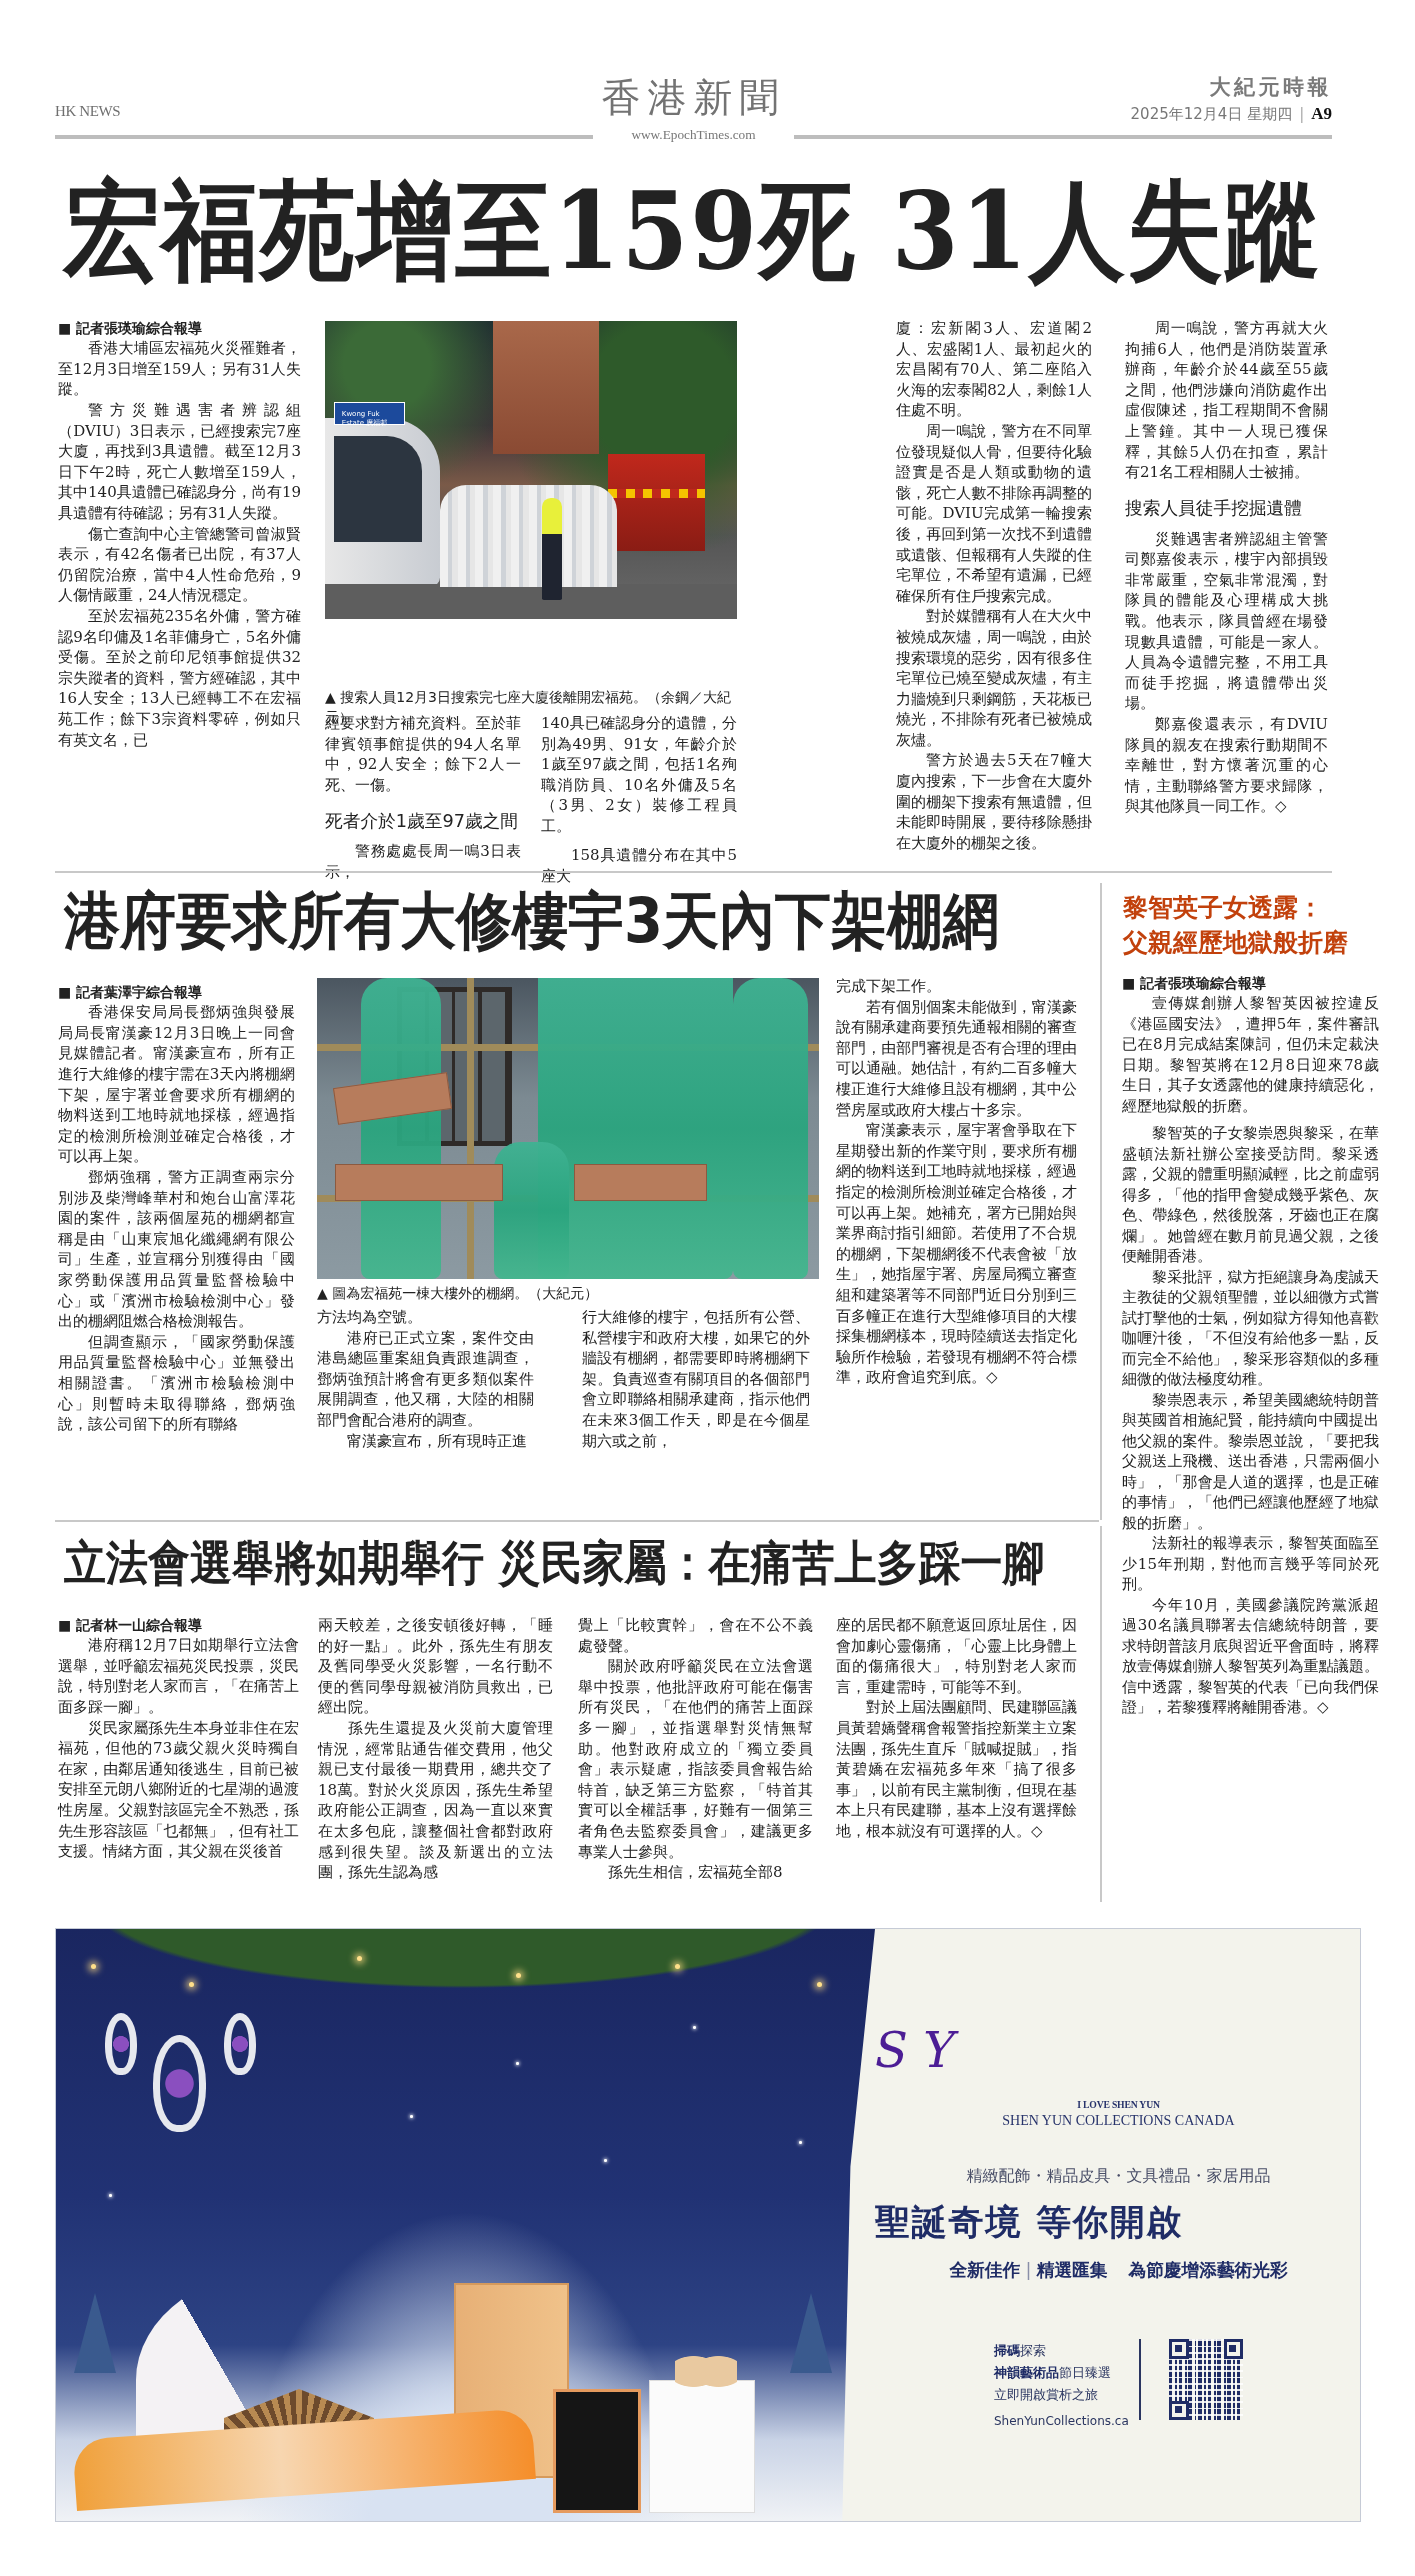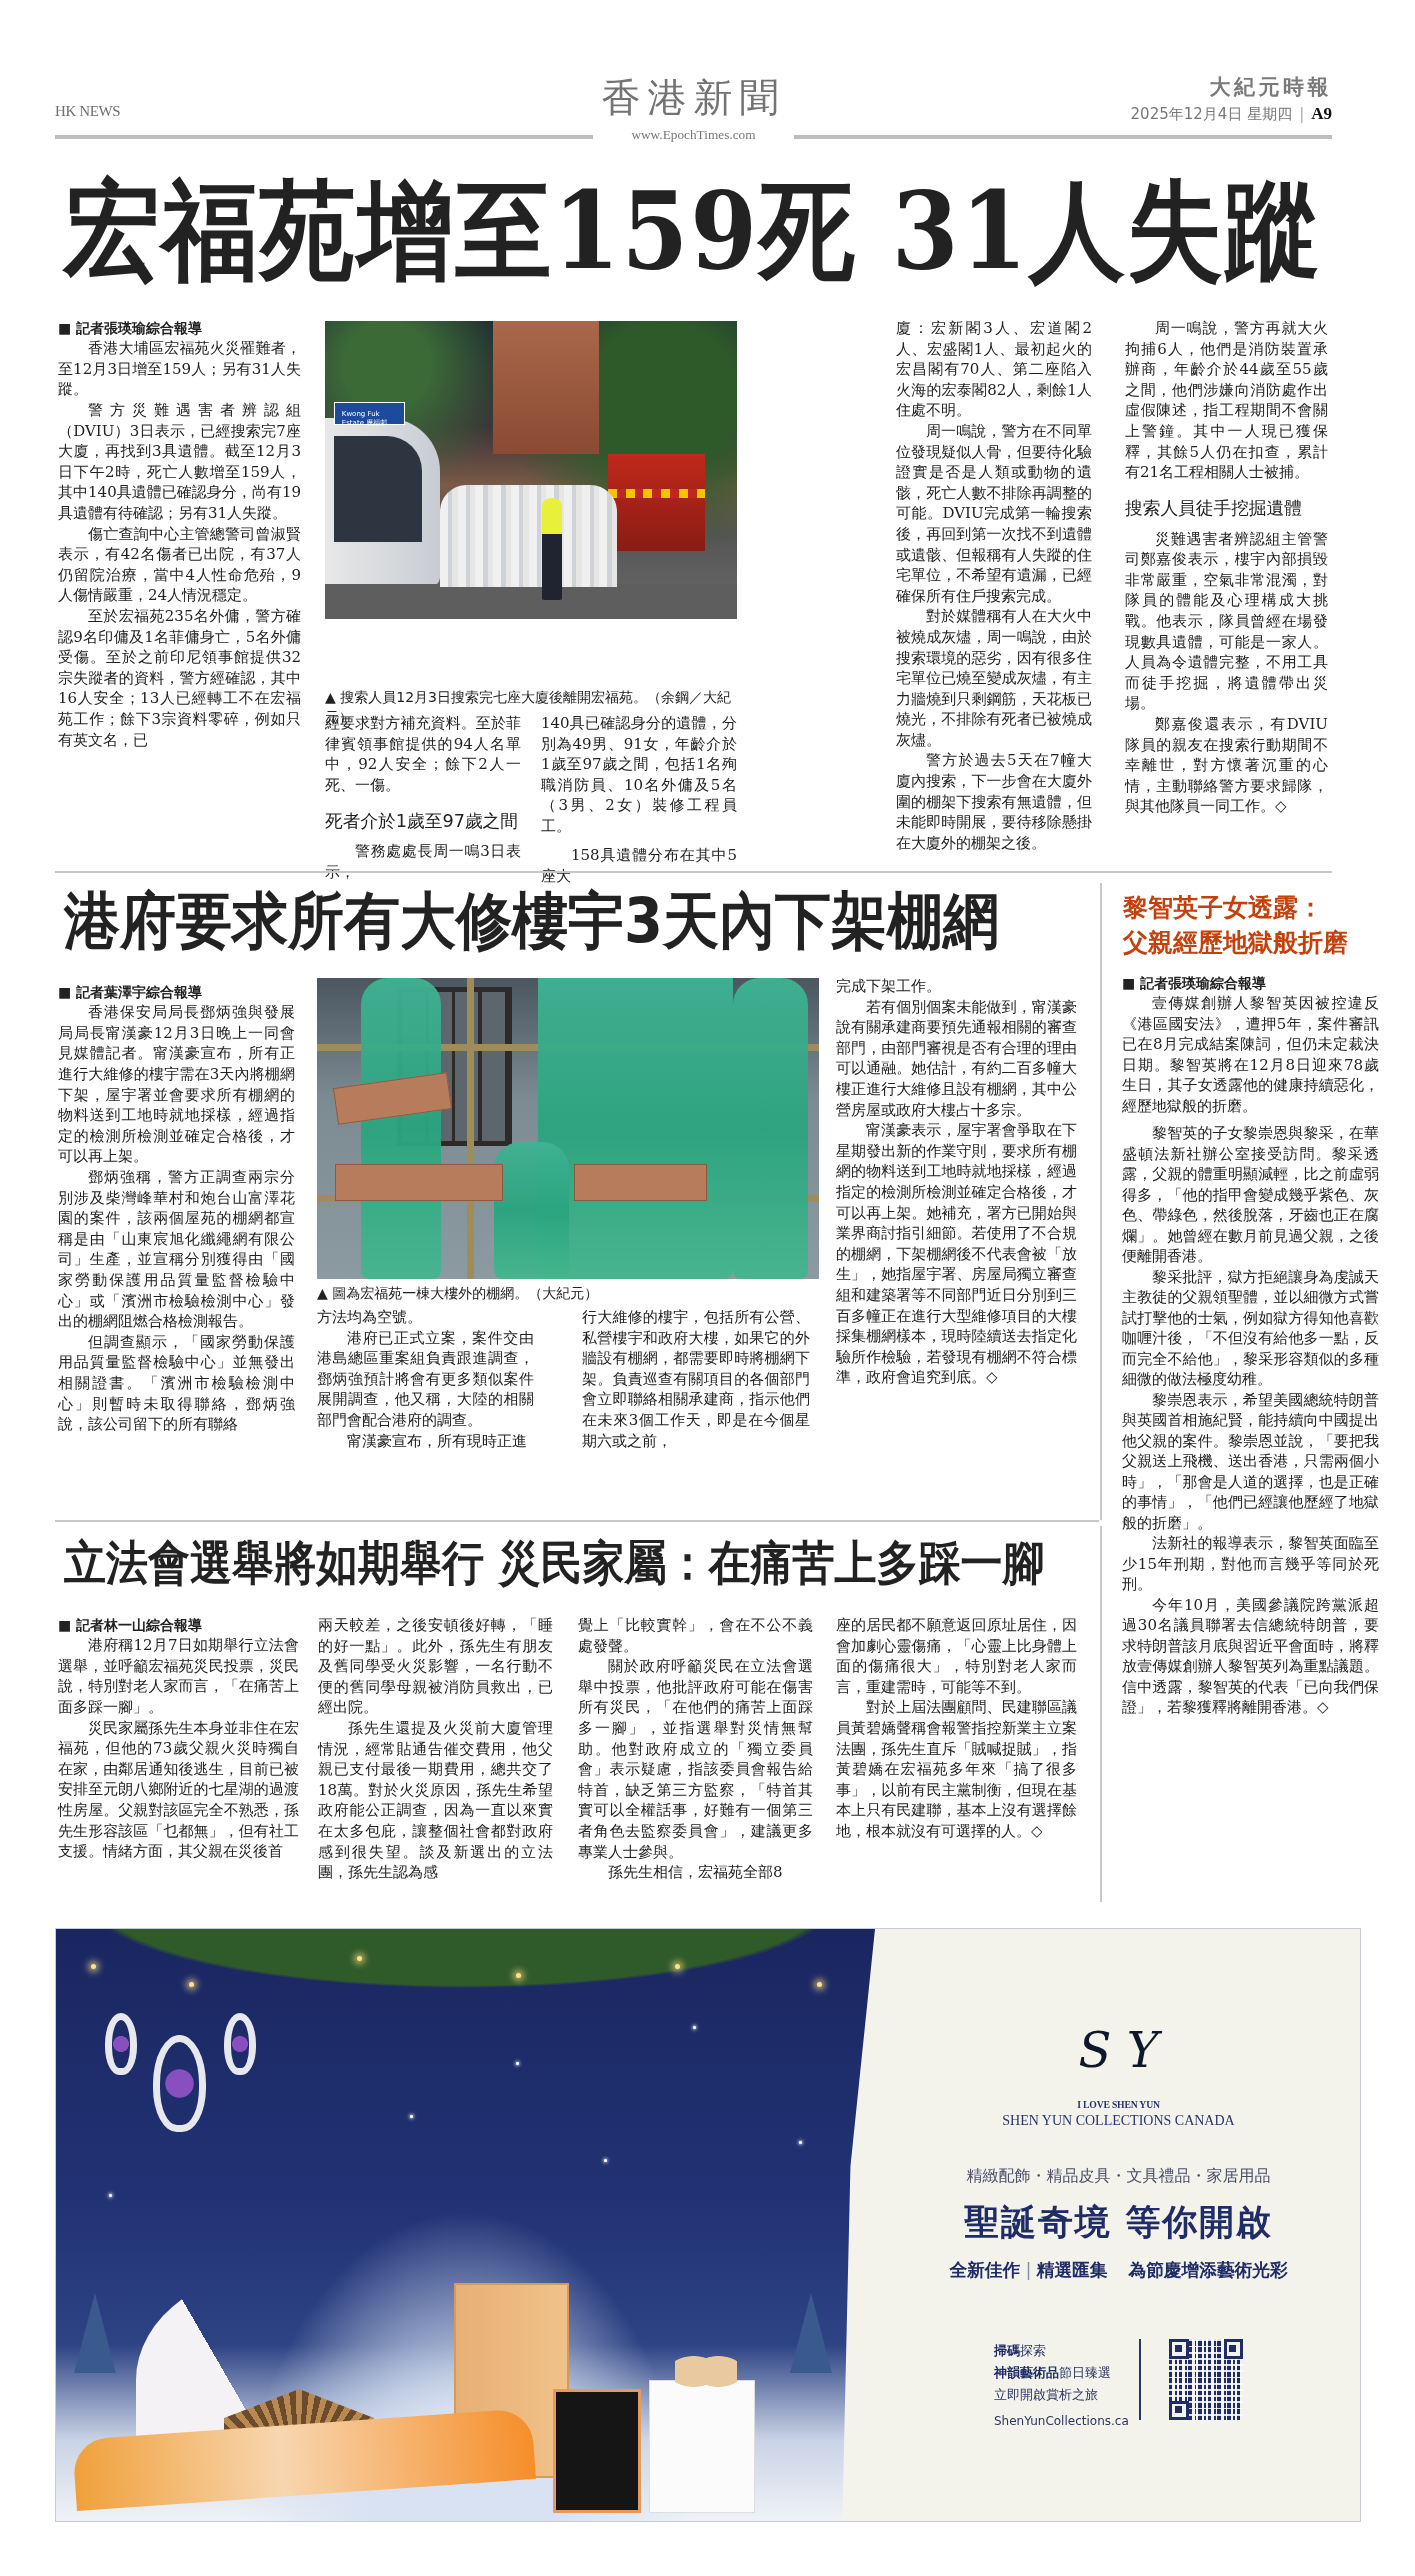--- a/index.html
+++ b/index.html
@@ -80,25 +80,25 @@
   .ad-photo .pendant { position: absolute; border: 7px solid #e6e8ee; border-radius: 50% 50% 45% 45%; background: radial-gradient(circle, #8a4fbf 0 30%, transparent 32%); }
   .ad-photo .fan { position: absolute; left: 80px; top: 336px; width: 318px; height: 230px; background: conic-gradient(from 230deg at 50% 100%, #f4f2f4 0 100deg, transparent 100deg); border-radius: 50% 50% 0 0; }
   .ad-photo .fan-ribs { position: absolute; left: 168px; top: 460px; width: 150px; height: 97px; background: repeating-conic-gradient(from 270deg at 50% 100%, #b88a52 0 4deg, #6d4a2c 4deg 8deg); clip-path: polygon(0 100%, 0 30%, 50% 0, 100% 30%, 100% 100%); }
   .ad-photo .giftbox { position: absolute; left: 398px; top: 354px; width: 115px; height: 195px; background: linear-gradient(90deg, #e7b076, #f0c28a); border: 2.7px solid #d69a5c; }
   .ad-photo .scarf { position: absolute; left: 17.7px; top: 495px; width: 460px; height: 71px; background: linear-gradient(90deg, #f0a03a, #f7d6b0 45%, #f58e2a); border-radius: 35px 35px 0 0; transform: rotate(-4deg); }
   .ad-photo .jewelbox { position: absolute; left: 497px; top: 460px; width: 88px; height: 124px; background: #151515; border: 3.5px solid #e59a5e; }
   .ad-photo .bag { position: absolute; left: 593px; top: 451px; width: 106px; height: 133px; background: #fbfbfb; border: 0.9px solid #ddd; }
   .ad-photo .bow { position: absolute; left: 619px; top: 416px; width: 62px; height: 53px; background: radial-gradient(ellipse at 30% 50%, #e9c9a0 0 40%, transparent 42%), radial-gradient(ellipse at 70% 50%, #e9c9a0 0 40%, transparent 42%); }
 
   .ad-right { position: absolute; left: 819px; top: 0; width: 487px; height: 594px; }
-  .logo-mark { position: absolute; left: 0; right: 0; top: 93px; text-align: center; font-family: "DejaVu Serif", serif; font-style: italic; font-size: 48px; color: #0f172a; }
+  .logo-mark { position: absolute; left: 0; right: 0; top: 93px; text-align: left; font-family: "DejaVu Serif", serif; font-style: italic; font-size: 48px; color: #4c1d95; }
   .logo-line1 { position: absolute; left: 0; right: 0; top: 170px; text-align: center; font-family: "Liberation Serif", serif; font-weight: bold; font-size: 9.7px; color: #27336b; letter-spacing: -0.2px; }
   .logo-line2 { position: absolute; left: 0; right: 0; top: 184px; text-align: center; font-family: "Liberation Serif", serif; font-size: 14px; color: #27336b; }
   .ad-categories { position: absolute; left: 0; right: 0; top: 237px; text-align: center; font-family: "DejaVu Sans", sans-serif; font-size: 16px; color: #4a4f68; }
-  .ad-headline { position: absolute; left: 0; right: 0; top: 270px; text-align: center; font-family: "DejaVu Serif", serif; font-weight: bold; font-size: 35px; color: #1f2c66; letter-spacing: 1.8px; }
+  .ad-headline { position: absolute; left: 0; right: 0; top: 270px; font-family: "DejaVu Serif", serif; font-weight: bold; font-size: 35px; color: #1f2c66; letter-spacing: 1.8px; }
   .ad-tagline { position: absolute; left: 0; right: 0; top: 329px; text-align: center; font-family: "DejaVu Sans", sans-serif; font-weight: bold; font-size: 17.7px; color: #1f2c66; }
   .ad-tagline .bar { color: #8a8fa8; font-weight: normal; margin: 0 5.3px; }
   .ad-tagline .gap { display: inline-block; width: 21px; }
   .ad-cta { position: absolute; left: 119px; top: 411px; font-family: "DejaVu Sans", sans-serif; font-size: 13px; line-height: 22px; color: #2a3560; }
   .ad-cta b { color: #1f2c66; }
   .ad-cta .site { font-size: 12px; margin-top: 3.5px; }
   .ad-divider { position: absolute; left: 264px; top: 410px; width: 1.8px; height: 81px; background: #2a3560; }
   .qr { position: absolute; left: 294px; top: 410px; width: 74px; height: 81px; background:
       repeating-linear-gradient(0deg, rgba(255,255,255,0) 0 4.4px, rgba(255,255,255,.85) 4.4px 6.2px),
       repeating-linear-gradient(90deg, #1f2c66 0 3.5px, #f3f3ec 3.5px 6.2px, #1f2c66 6.2px 8px, #f3f3ec 8px 9.7px); }

